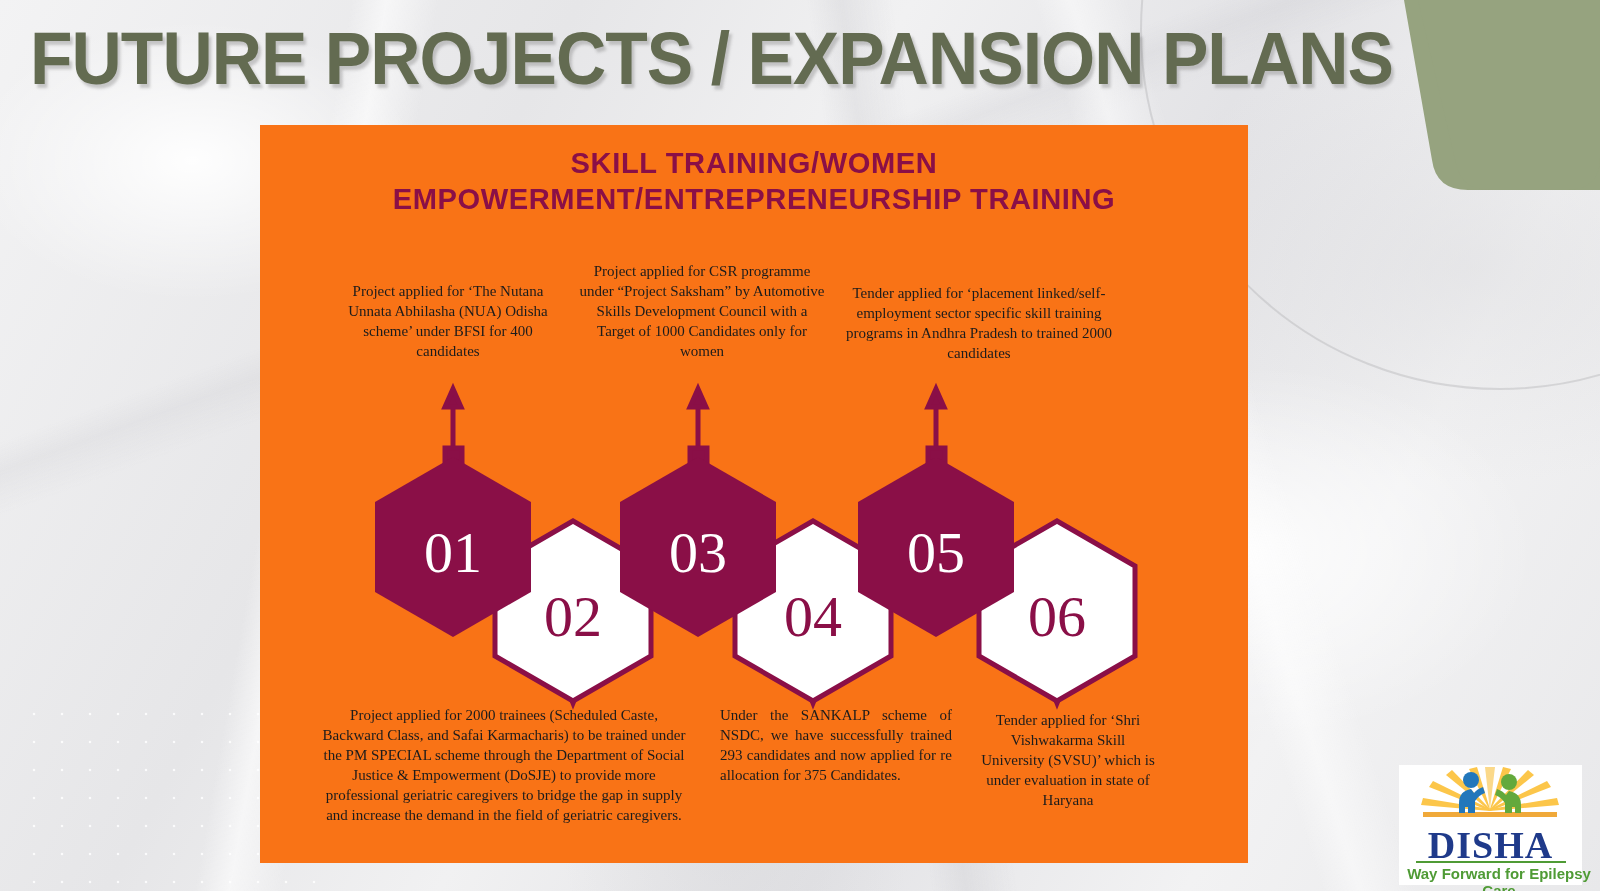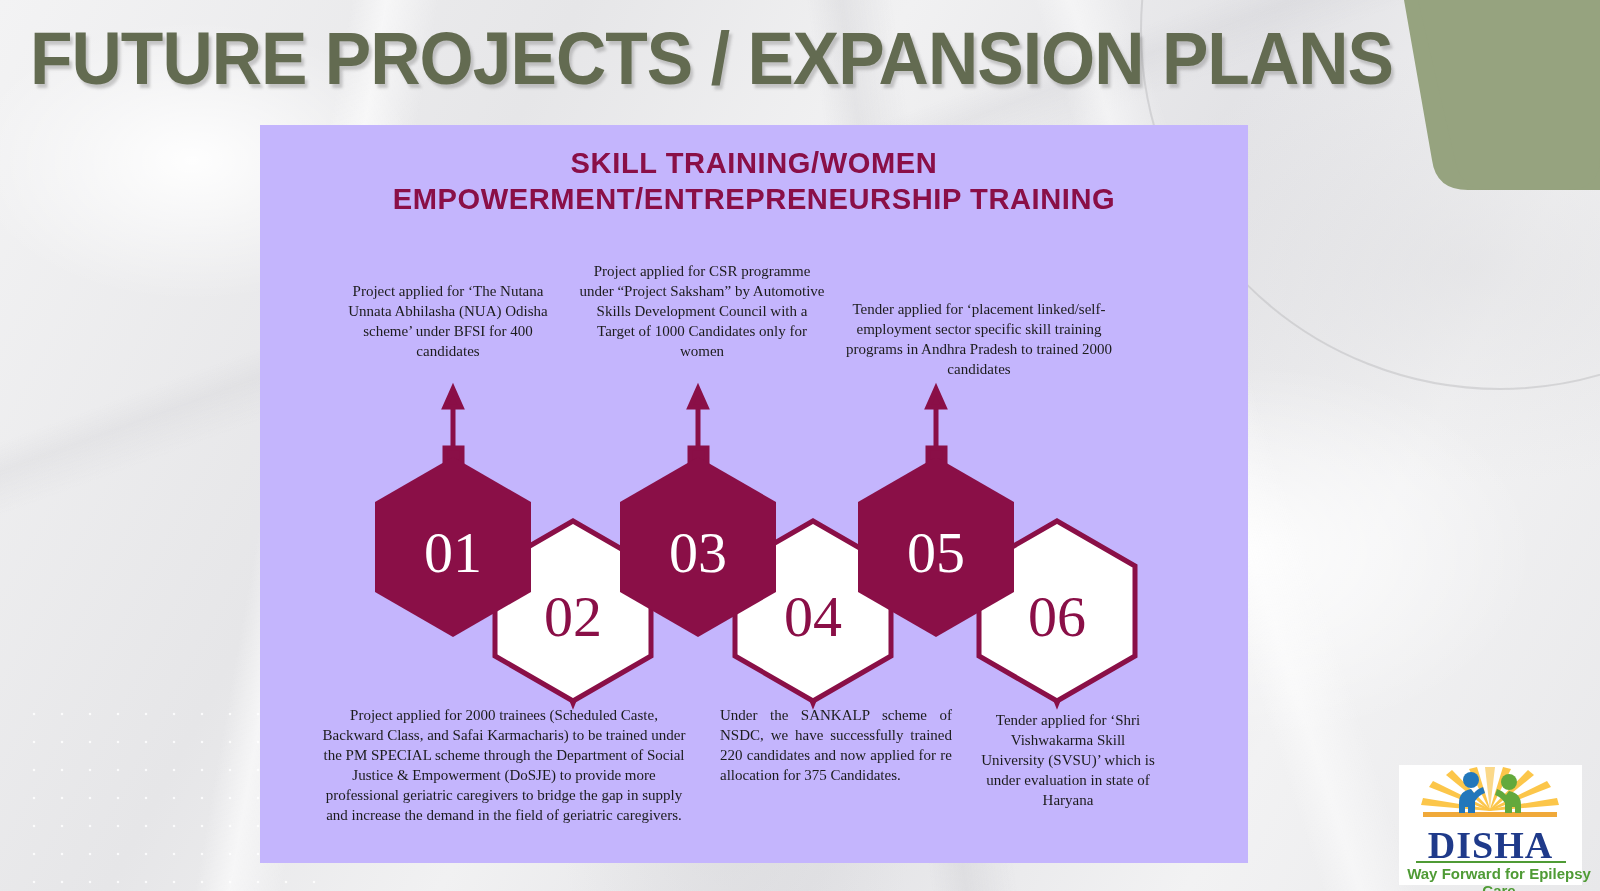--- a/index.html
+++ b/index.html
@@ -86,21 +86,21 @@
     white-space: nowrap;
   }
 
   
   .card {
     position: absolute;
     left: 260px;
     top: 125px;
     width: 988px;
     height: 738px;
-    background: #c4b5fd;
+    background: #f97316;
   }
 
   .card-heading {
     position: absolute;
     left: 0;
     top: 20px;
     width: 988px;
     text-align: center;
     font-family: "Liberation Sans Narrow", "Liberation Sans", sans-serif;
     font-weight: bold;
@@ -192,24 +192,24 @@
 
   <div class="card">
 
     <div class="card-heading">
       <div>SKILL TRAINING/WOMEN</div>
       <div>EMPOWERMENT/ENTREPRENEURSHIP TRAINING</div>
     </div>
 
     <div class="callout" style="left:88px; top:156px; width:200px;">Project applied for ‘The Nutana Unnata Abhilasha (NUA) Odisha scheme’ under BFSI for 400 candidates</div>
     <div class="callout" style="left:317px; top:136px; width:250px;">Project applied for CSR programme under “Project Saksham” by Automotive Skills Development Council with a Target of 1000 Candidates only for women</div>
-    <div class="callout" style="left:583px; top:158px; width:272px;margin-top:16px;">Tender applied for ‘placement linked/self-employment sector specific skill training programs in Andhra Pradesh to trained 2000 candidates</div>
+    <div class="callout" style="left:583px; top:158px; width:272px;">Tender applied for ‘placement linked/self-employment sector specific skill training programs in Andhra Pradesh to trained 2000 candidates</div>
 
     <div class="callout" style="left:60px; top:580px; width:368px;">Project applied for 2000 trainees (Scheduled Caste, Backward Class, and Safai Karmacharis) to be trained under the PM SPECIAL scheme through the Department of Social Justice &amp; Empowerment (DoSJE) to provide more professional geriatric caregivers to bridge the gap in supply and increase the demand in the field of geriatric caregivers.</div>
-    <div class="callout justify" style="left:460px; top:580px; width:232px;">Under the SANKALP scheme of NSDC, we have successfully trained 220 candidates and now applied for re allocation for 375 Candidates.</div>
+    <div class="callout justify" style="left:460px; top:580px; width:232px;">Under the SANKALP scheme of NSDC, we have successfully trained 293 candidates and now applied for re allocation for 375 Candidates.</div>
     <div class="callout" style="left:718px; top:585px; width:180px;">Tender applied for ‘Shri Vishwakarma Skill University (SVSU)’ which is under evaluation in state of Haryana</div>
 
     <svg class="diagram" viewBox="0 0 988 738">
 
       <g stroke="#8a0f47" stroke-width="5" fill="#8a0f47">
         <line x1="193" y1="330" x2="193" y2="275"></line>
         <rect x="185" y="323" width="17" height="14"></rect>
         <path d="M 193 264 L 201 282 L 185 282 Z"></path>
       </g>
       <g stroke="#8a0f47" stroke-width="5" fill="#8a0f47">

